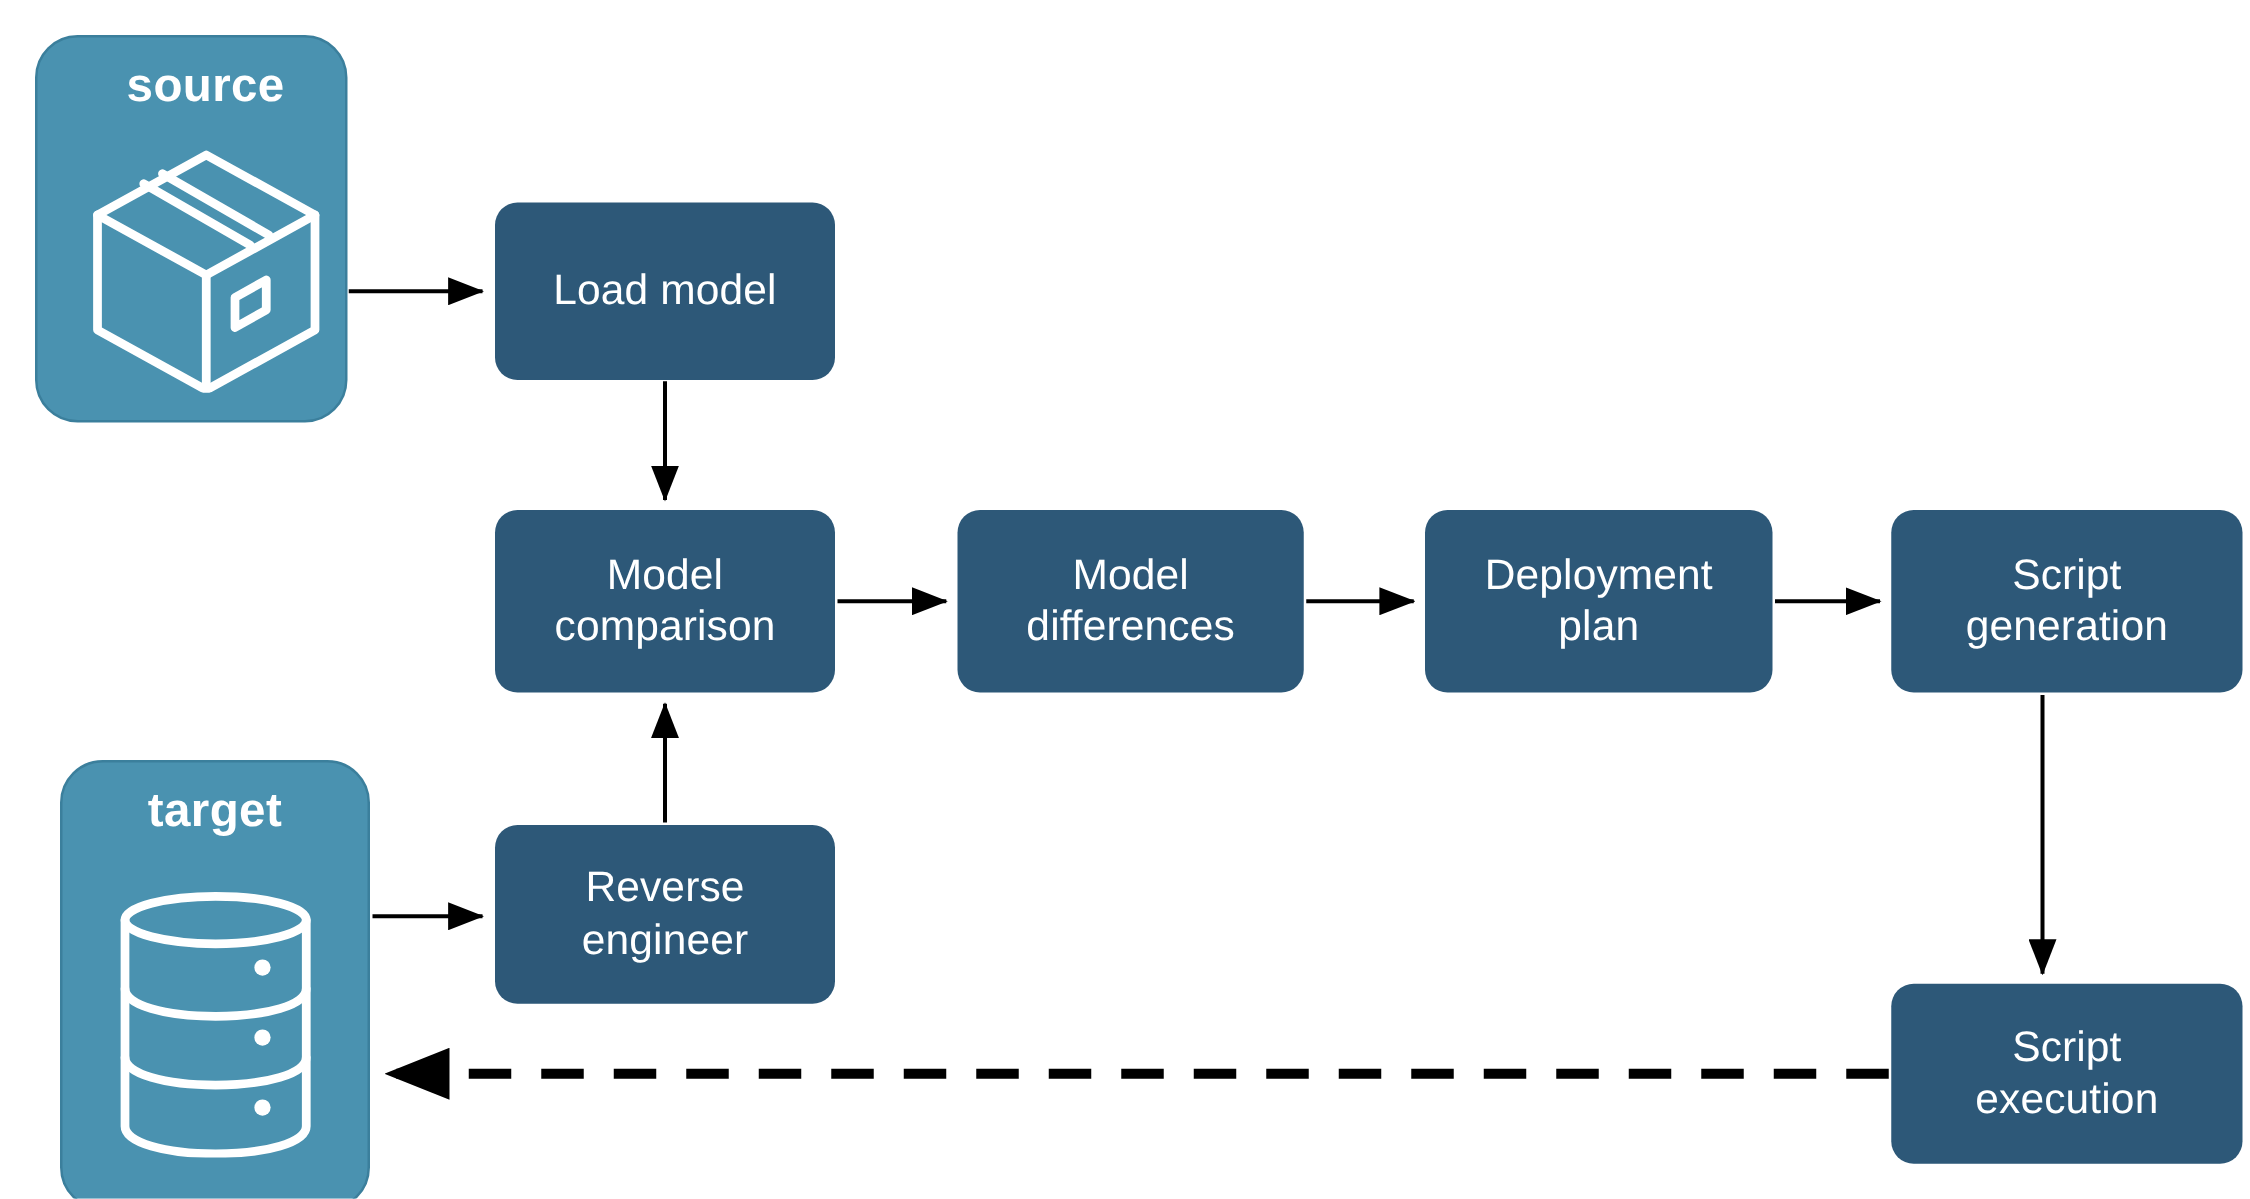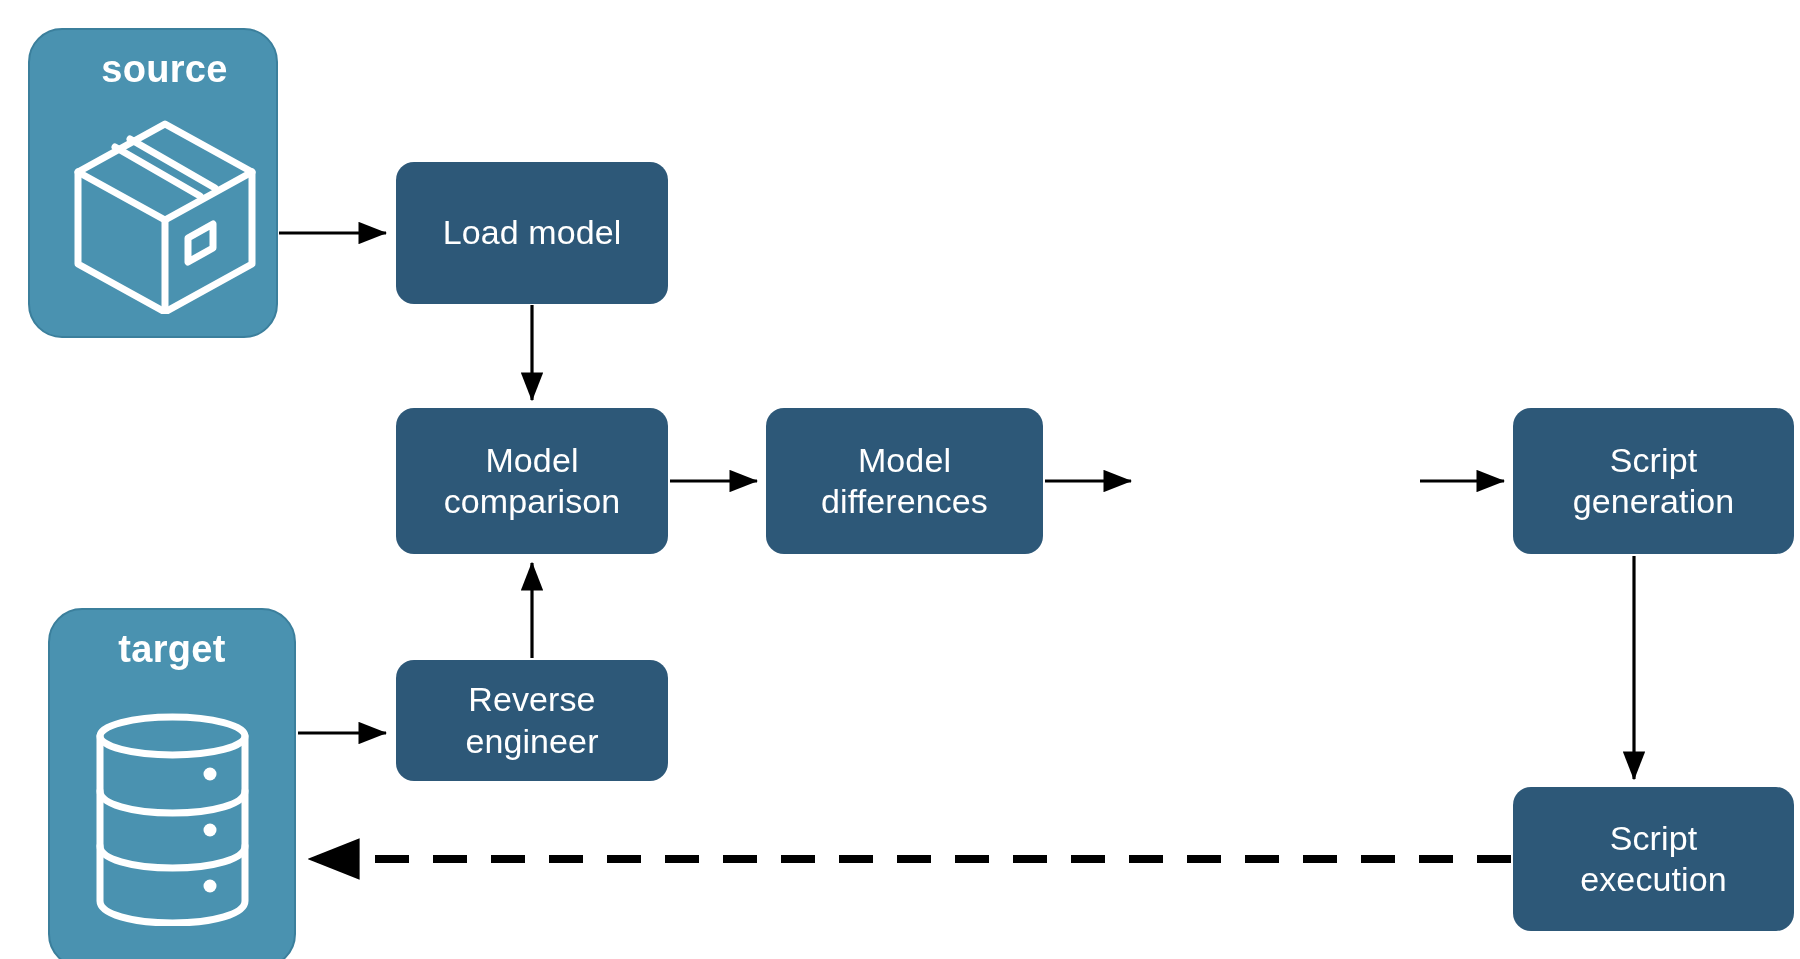--- a/index.html
+++ b/index.html
@@ -71,21 +71,21 @@
     width: 100%;
   }
   
   #node-source      { left: 28px;   top: 28px;   width: 250px; height: 310px; padding-left: 23px; }
   #node-target      { left: 48px;   top: 608px;  width: 248px; height: 360px; }
   #node-load-model       { left: 396px;  top: 162px; width: 272px; height: 142px; }
   #node-model-comparison { left: 396px;  top: 408px; width: 272px; height: 146px; }
   #node-model-differences{ left: 766px;  top: 408px; width: 277px; height: 146px; }
   #node-deployment-plan  { left: 1140px; top: 408px; width: 278px; height: 146px; }
   #node-script-generation{ left: 1513px; top: 408px; width: 281px; height: 146px; }
-  #node-reverse-engineer { left: 396px;  top: 660px; width: 272px; height: 121px; }
+  #node-reverse-engineer { left: 396px;  top: 660px; width: 272px; height: 143px; }
   #node-script-execution { left: 1513px; top: 787px; width: 281px; height: 144px; }
 </style>
 </head>
 <body>
 
 <div id="canvas">
 
   <svg class="edges" viewBox="0 0 1800 959">
     <defs>
       <marker id="arrowhead" markerWidth="9" markerHeight="7" refX="8.6" refY="3.5" orient="auto" markerUnits="strokeWidth">
@@ -153,20 +153,22 @@
   </div>
 
   <div class="node proc" id="node-load-model">Load model</div>
 
   <div class="node proc" id="node-model-comparison">Model
 comparison</div>
 
   <div class="node proc" id="node-model-differences">Model
 differences</div>
 
+  <div class="node proc" id="node-deployment-plan">Deployment
+plan</div>
 
   <div class="node proc" id="node-script-generation">Script
 generation</div>
 
   <div class="node proc" id="node-reverse-engineer">Reverse
 engineer</div>
 
   <div class="node proc" id="node-script-execution">Script
 execution</div>
 

